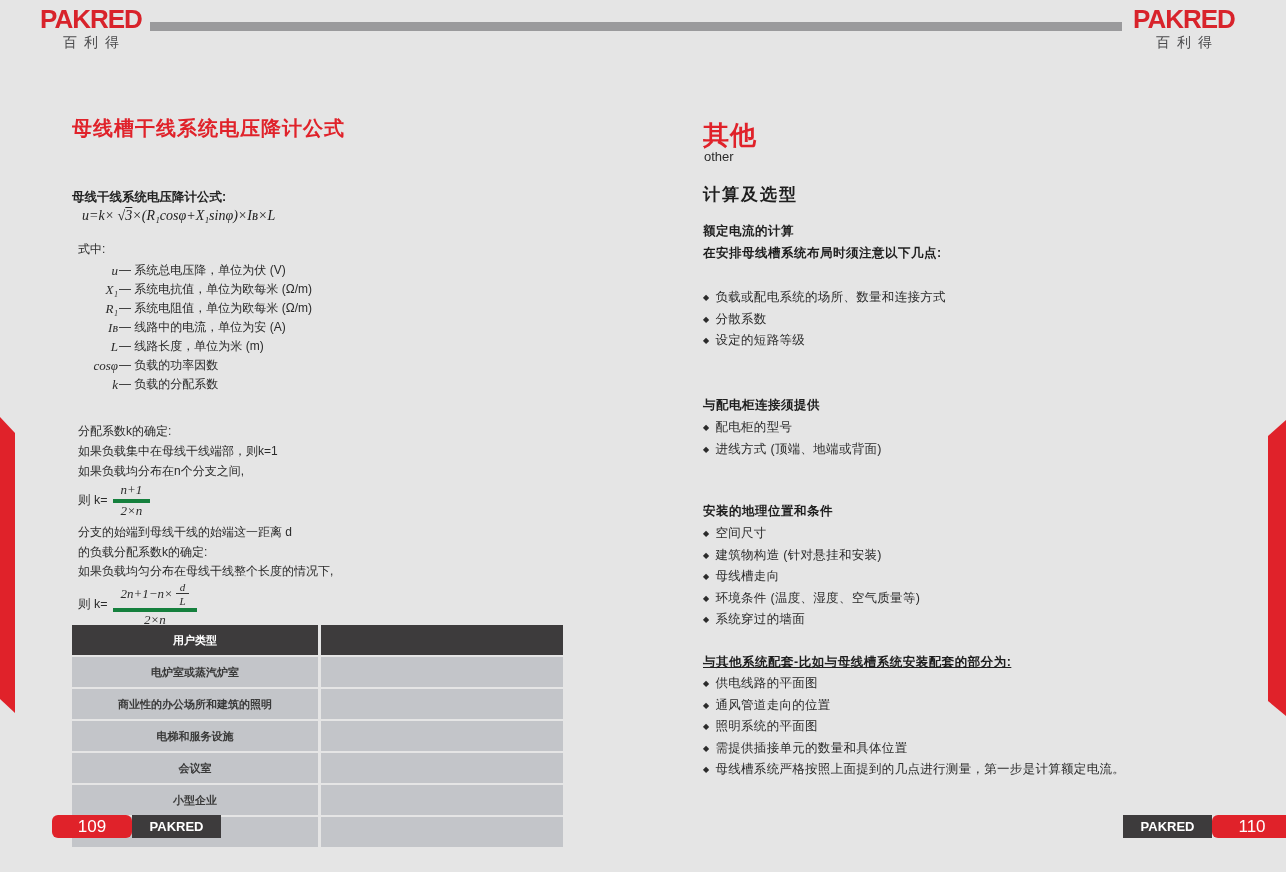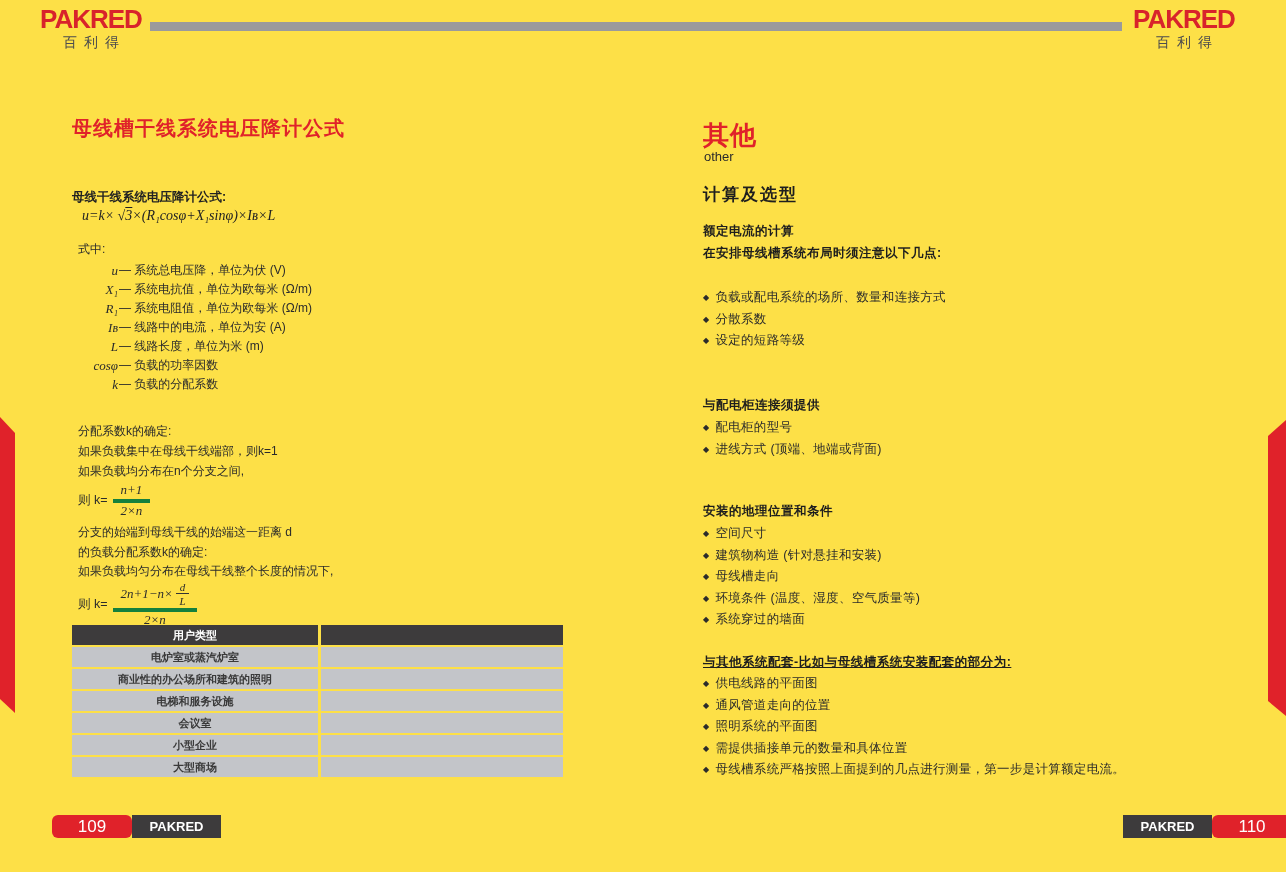--- a/index.html
+++ b/index.html
@@ -1,18 +1,18 @@
 <!DOCTYPE html>
 <html><head>
 <meta charset="utf-8">
 <style>
   * { margin:0; padding:0; box-sizing:border-box; }
   html,body { background:#ffffff; }
   body { font-family:"Liberation Sans", sans-serif; color:#2b2b2b; }
-  .page { position:relative; width:1286px; height:872px; background:#fde047; overflow:hidden; }
+  .page { position:relative; width:1286px; height:872px; background:#e5e5e5; overflow:hidden; }
 
   
   .logo { position:absolute; text-align:center; }
   .logo-left { left:40px; top:6px; }
   .logo-right { left:1133px; top:6px; }
   .logo-word { font-size:26px; font-weight:800; letter-spacing:-1px; color:#d8232b; line-height:26px; }
   .logo-sub { font-size:14px; font-weight:normal; color:#4c4c4e; letter-spacing:7px; padding-left:7px; margin-top:2px; }
   .top-bar { position:absolute; left:150px; top:22px; width:972px; height:9px; background:#9a9a9c; }
 
   
@@ -42,21 +42,21 @@
     display:flex; align-items:center; }
   .frac-pre { font-size:12.5px; font-family:"Liberation Sans", sans-serif; font-style:normal; }
   .frac { display:inline-flex; flex-direction:column; align-items:center; margin-left:5px; line-height:1.15; }
   .frac .fnum { padding:0 8px 1px; border-bottom:4px solid #15803d; display:inline-flex; align-items:center; }
   .frac .fden { padding-top:1px; }
   .frac-sm { display:inline-flex; flex-direction:column; align-items:center; font-size:11px; margin-left:3px; line-height:1.1; }
   .frac-sm .fnum { padding:0 4px 0; border-bottom:1px solid #333; }
 
   
   .tbl { top:625px; left:0; display:grid; grid-template-columns:246px 242px; gap:2px 3px; }
-  .tbl-cell { height:20px; display:flex; align-items:center; justify-content:center;
+  .tbl-cell { height:30px; display:flex; align-items:center; justify-content:center;
     font-size:11px; font-weight:bold; }
   .tbl-cell.hdr { background:#3d3b3c; color:#ffffff; }
   .tbl-cell.datacell { background:#c3c5c9; color:#3a3a3a; }
 
   
   .right-col { position:absolute; left:703px; top:0; width:470px; height:800px; }
   .right-title { top:118px; left:0; font-size:26px; font-weight:bold; color:#e0222a; letter-spacing:1px; }
   .right-sub { top:149px; left:1px; font-size:13px; color:#2b2b2b; }
   .right-section-title { top:183px; left:0; font-size:17px; font-weight:bold; letter-spacing:2px; color:#1e1e1e; }
 

